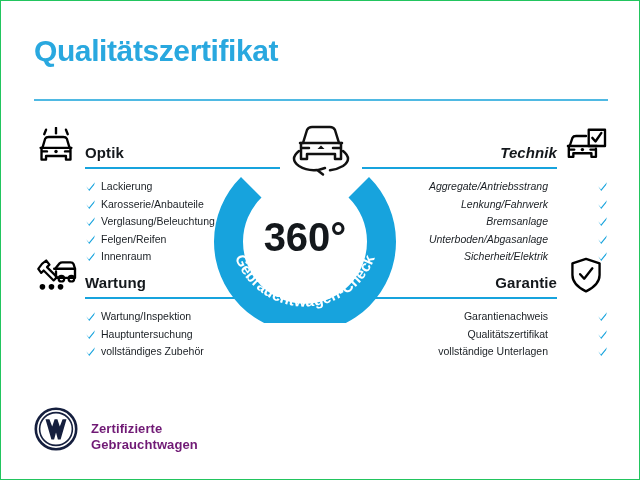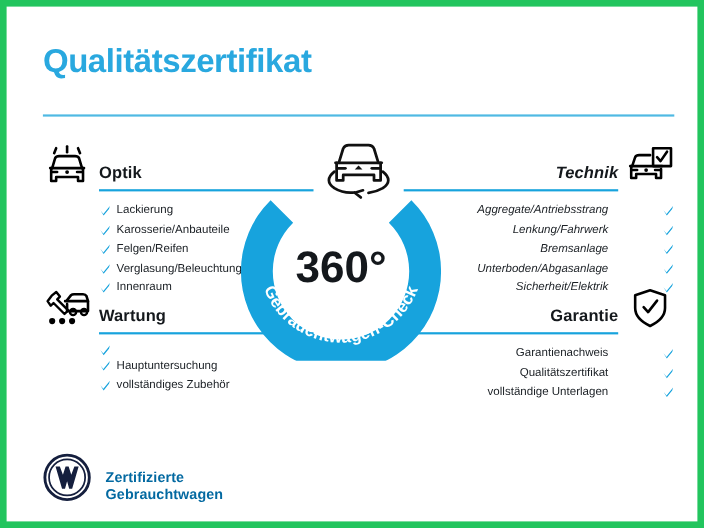--- a/index.html
+++ b/index.html
@@ -7,21 +7,21 @@
     width:640px;height:480px;
     background:#ffffff;
     font-family:"Liberation Sans","DejaVu Sans",sans-serif;
     overflow:hidden;
   }
   #page{
     position:relative;
     width:640px;height:480px;
     background:#ffffff;
     box-sizing:border-box;
-    border:6px solid #22c55e;
+    border:1px solid #22c55e;
     overflow:hidden;
   }
 
   
   .title{
     position:absolute;
     left:33px; top:33px;
     font-size:30px;
     font-weight:bold;
     letter-spacing:-0.4px;
@@ -114,21 +114,21 @@
 
   
   .vw{
     position:absolute;
     left:33px; top:403px;
     display:flex; align-items:center;
   }
   .vw-mark{ width:44px;height:44px; flex:0 0 auto; }
   .vw-text{
     margin-left:13px;
-    color:#0369a1;
+    color:#701a75;
     font-size:13px;
     font-weight:bold;
     line-height:16px;
     letter-spacing:0.1px;
     margin-top:17px;
   }
 </style>
 </head>
 <body>
 
@@ -175,29 +175,29 @@
             </svg>
           </span>
         <span>Karosserie/Anbauteile</span>
       </li>
       <li class="item item-l">
         <span class="chk">
             <svg viewBox="0 0 12 12" width="11" height="11">
               <path d="M1.3 5.6 L4.3 9.2 L10.8 1.3 L9.9 4.3 L4.6 10.8 Z" fill="#17a3dd"></path>
             </svg>
           </span>
+        <span>Verglasung/Beleuchtung</span>
+      </li>
+      <li class="item item-l">
+        <span class="chk">
+            <svg viewBox="0 0 12 12" width="11" height="11">
+              <path d="M1.3 5.6 L4.3 9.2 L10.8 1.3 L9.9 4.3 L4.6 10.8 Z" fill="#17a3dd"></path>
+            </svg>
+          </span>
         <span>Felgen/Reifen</span>
-      </li>
-      <li class="item item-l">
-        <span class="chk">
-            <svg viewBox="0 0 12 12" width="11" height="11">
-              <path d="M1.3 5.6 L4.3 9.2 L10.8 1.3 L9.9 4.3 L4.6 10.8 Z" fill="#17a3dd"></path>
-            </svg>
-          </span>
-        <span>Verglasung/Beleuchtung</span>
       </li>
       <li class="item item-l">
         <span class="chk">
             <svg viewBox="0 0 12 12" width="11" height="11">
               <path d="M1.3 5.6 L4.3 9.2 L10.8 1.3 L9.9 4.3 L4.6 10.8 Z" fill="#17a3dd"></path>
             </svg>
           </span>
         <span>Innenraum</span>
       </li>
     </ul>
@@ -222,20 +222,21 @@
       <div class="sec-title">Wartung</div>
     </div>
     <div class="sec-rule"></div>
     <ul class="items">
       <li class="item item-l">
         <span class="chk">
             <svg viewBox="0 0 12 12" width="11" height="11">
               <path d="M1.3 5.6 L4.3 9.2 L10.8 1.3 L9.9 4.3 L4.6 10.8 Z" fill="#17a3dd"></path>
             </svg>
           </span>
+        <span>Wartung/Inspektion</span>
       </li>
       <li class="item item-l">
         <span class="chk">
             <svg viewBox="0 0 12 12" width="11" height="11">
               <path d="M1.3 5.6 L4.3 9.2 L10.8 1.3 L9.9 4.3 L4.6 10.8 Z" fill="#17a3dd"></path>
             </svg>
           </span>
         <span>Hauptuntersuchung</span>
       </li>
       <li class="item item-l">

